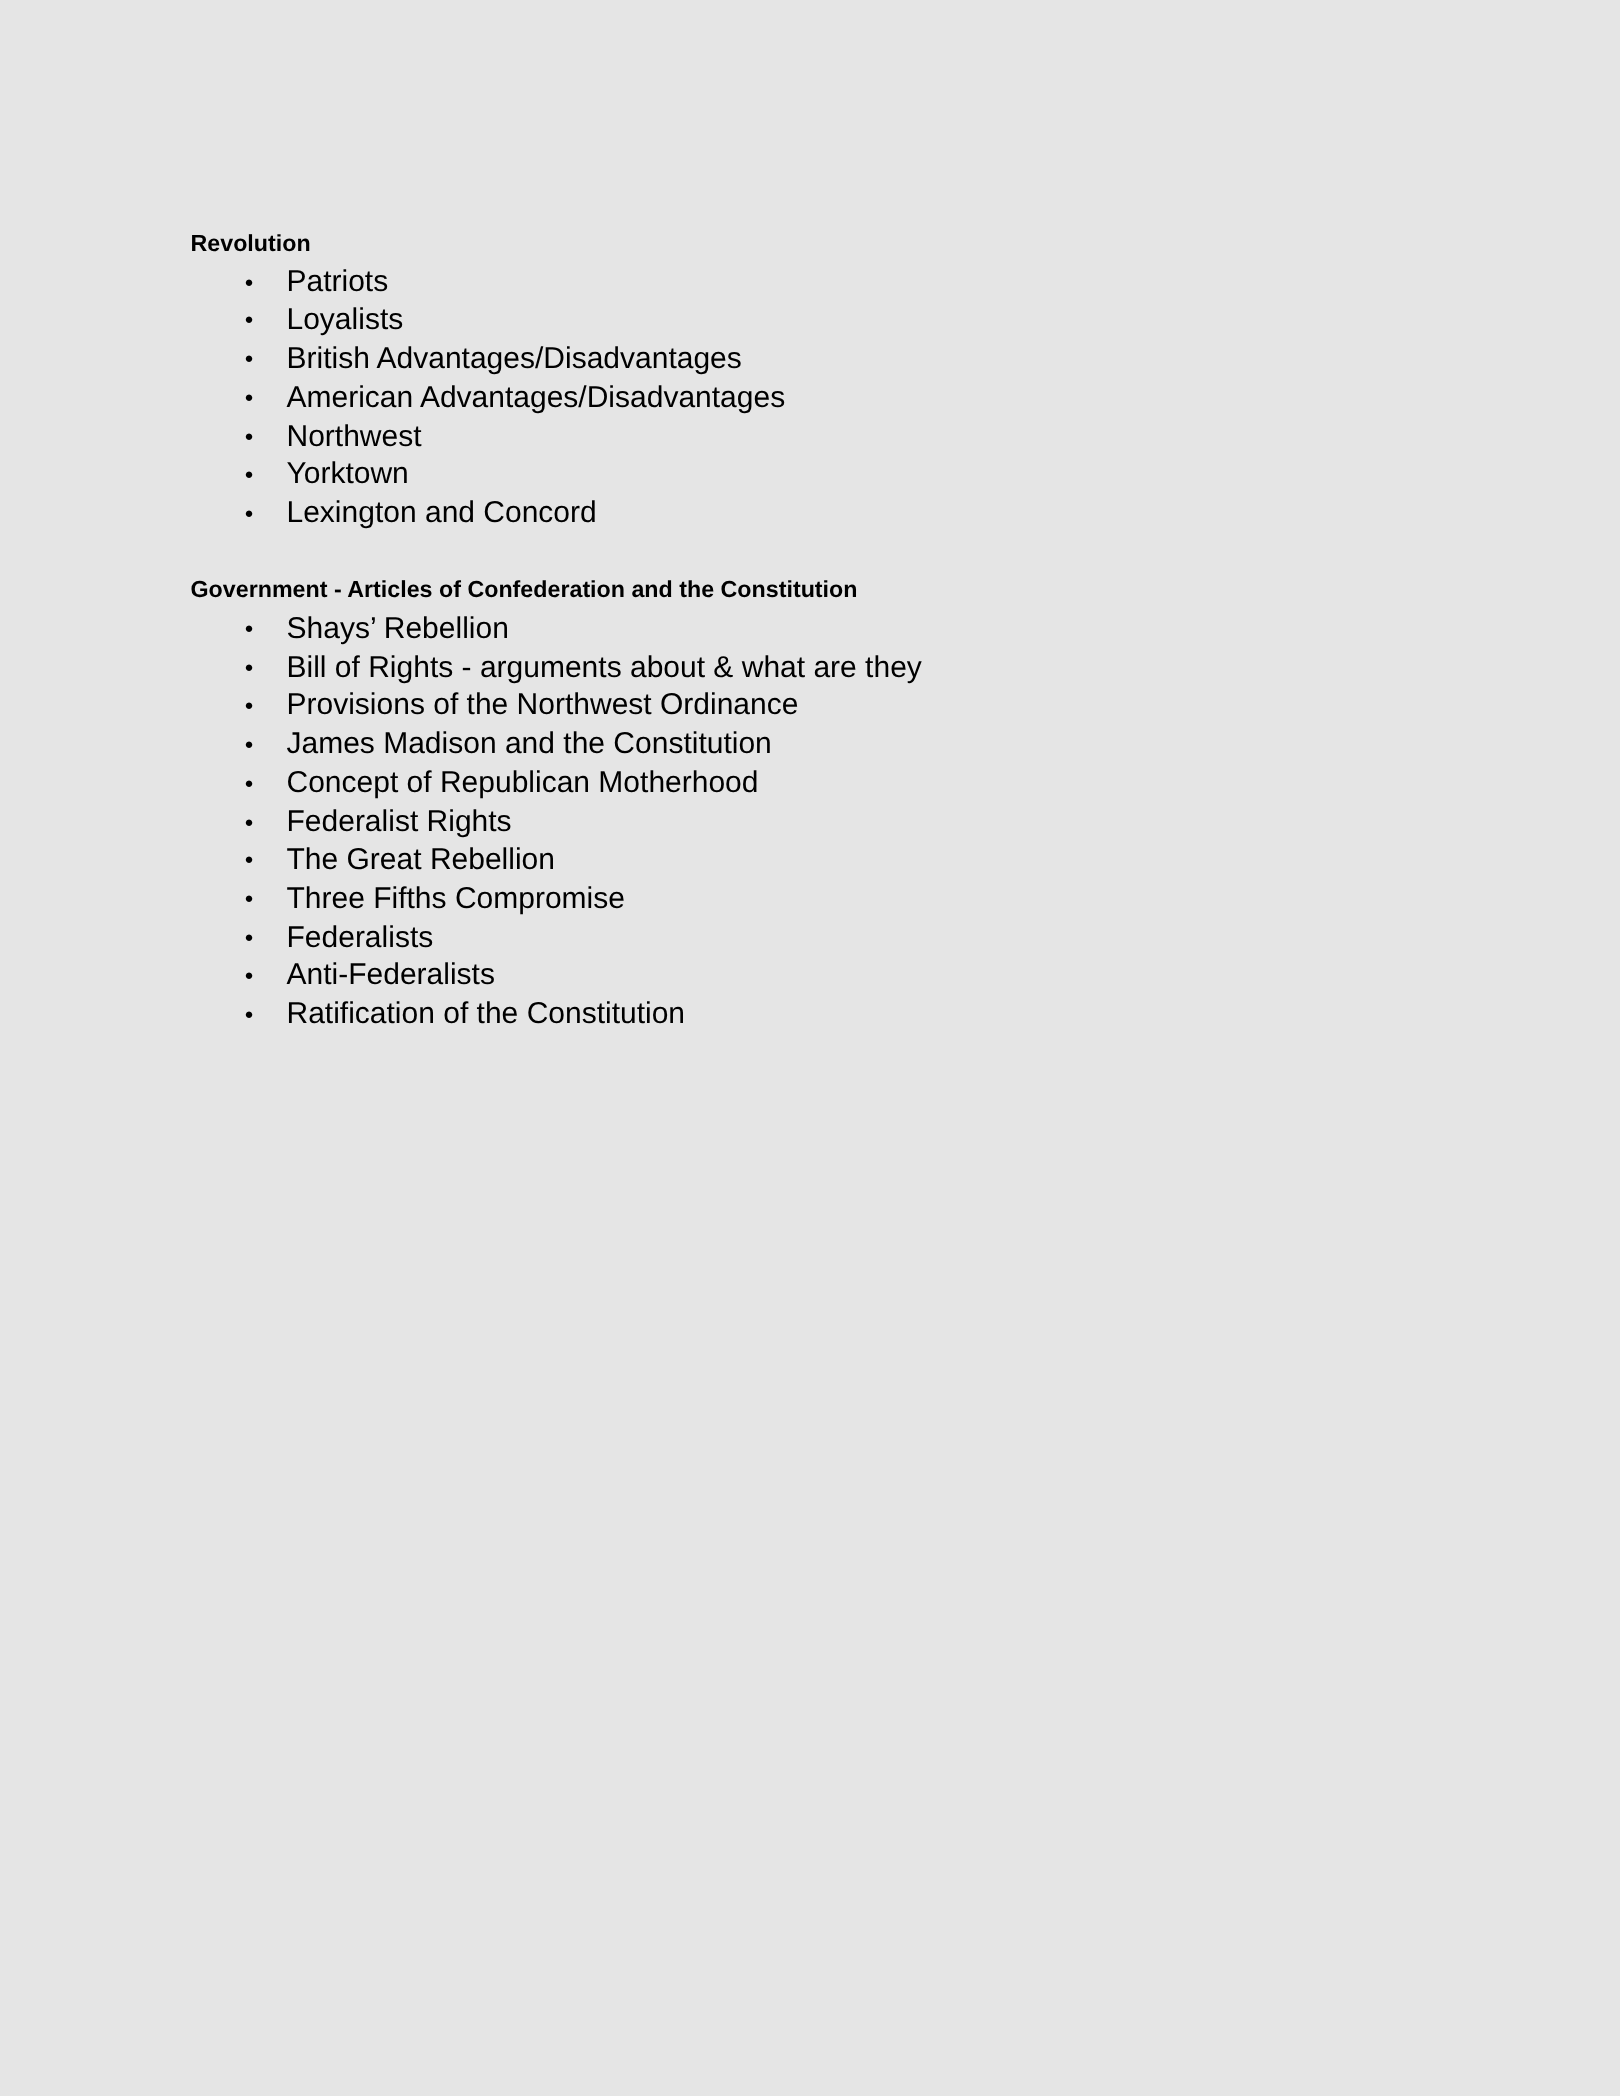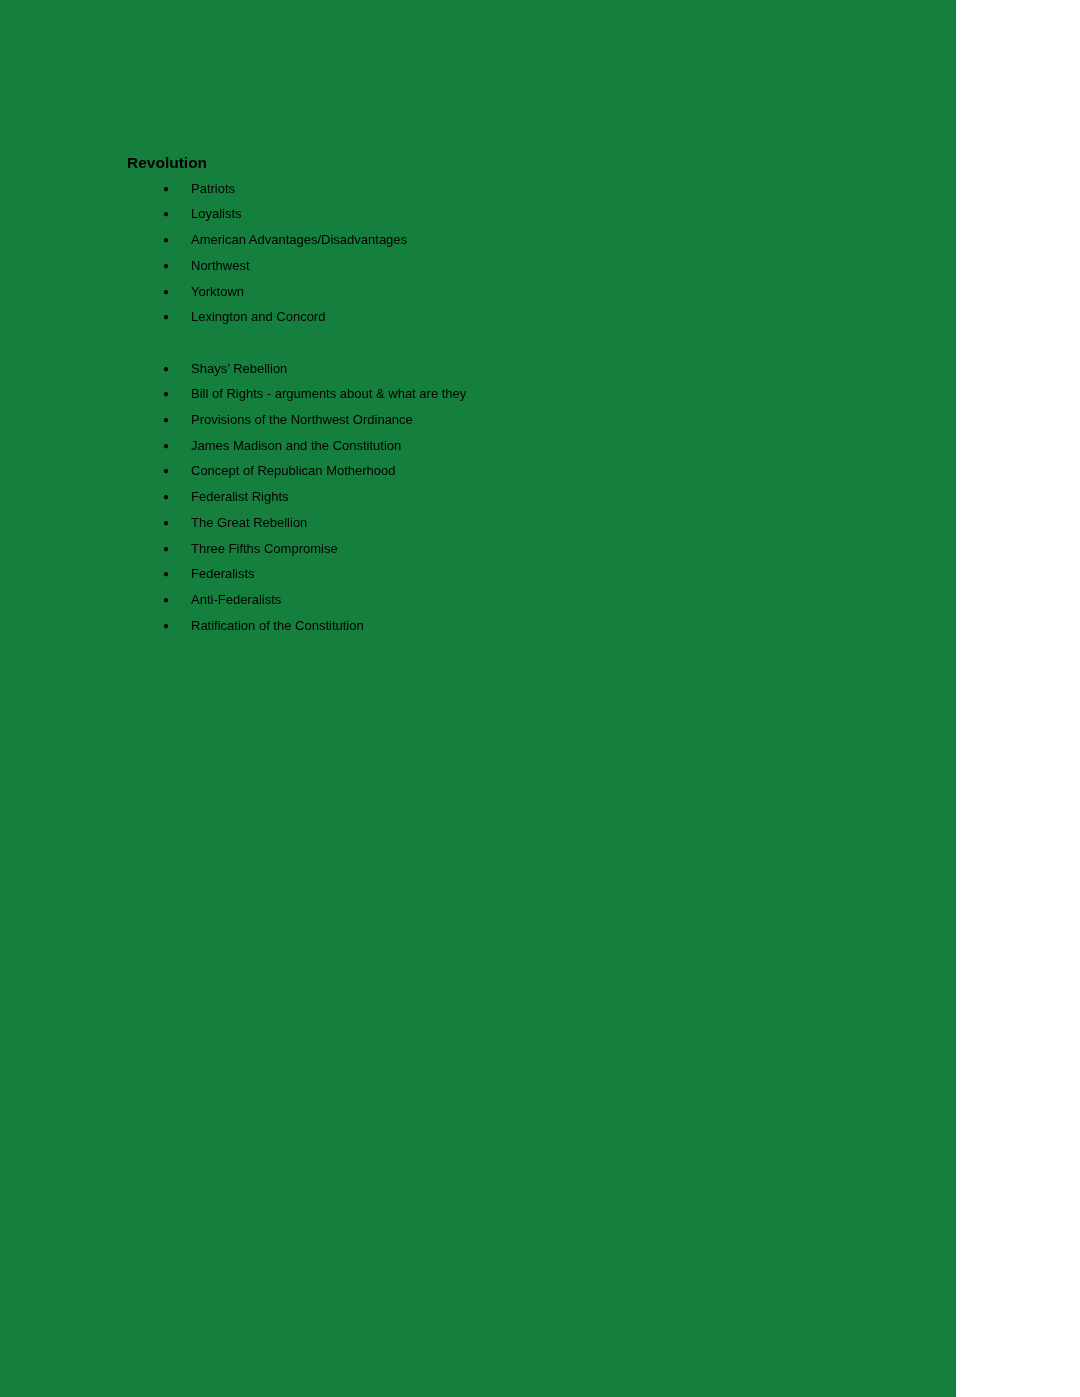--- a/index.html
+++ b/index.html
@@ -2,23 +2,23 @@
 <html><head>
 <meta charset="utf-8">
 <style>
   html, body {
     margin: 0;
     padding: 0;
     background: #ffffff;
   }
   .page {
     position: relative;
-    width: 956px;
+    width: 1080px;
     height: 1397px;
-    background: #15803d;
+    background: #e5e5e5;
     font-family: "Liberation Sans", sans-serif;
     color: #000000;
     overflow: hidden;
   }
   .doc-content {
     position: absolute;
     top: 150px;
     left: 127px;
     right: 90px;
   }
@@ -33,21 +33,21 @@
     margin-top: 25.7px;
   }
   ul.bullet-list {
     list-style: none;
     margin: 0;
     padding: 0;
   }
   ul.bullet-list li {
     position: relative;
     padding-left: 64px;
-    font-size: 13px;
+    font-size: 20px;
     line-height: 25.7px;
     color: #000000;
   }
   ul.bullet-list li::before {
     content: "●";
     position: absolute;
     left: 36px;
     top: 0;
     font-size: 10px;
     line-height: 25.7px;
@@ -58,28 +58,30 @@
 <body>
 
 <div class="page">
   <div class="doc-content">
 
     <div class="section">
       <h2 class="section-title">Revolution</h2>
       <ul class="bullet-list">
         <li>Patriots</li>
         <li>Loyalists</li>
+        <li>British Advantages/Disadvantages</li>
         <li>American Advantages/Disadvantages</li>
         <li>Northwest</li>
         <li>Yorktown</li>
         <li>Lexington and Concord</li>
       </ul>
     </div>
 
     <div class="section">
+      <h2 class="section-title">Government - Articles of Confederation and the Constitution</h2>
       <ul class="bullet-list">
         <li>Shays’ Rebellion</li>
         <li>Bill of Rights - arguments about &amp; what are they</li>
         <li>Provisions of the Northwest Ordinance</li>
         <li>James Madison and the Constitution</li>
         <li>Concept of Republican Motherhood</li>
         <li>Federalist Rights</li>
         <li>The Great Rebellion</li>
         <li>Three Fifths Compromise</li>
         <li>Federalists</li>

